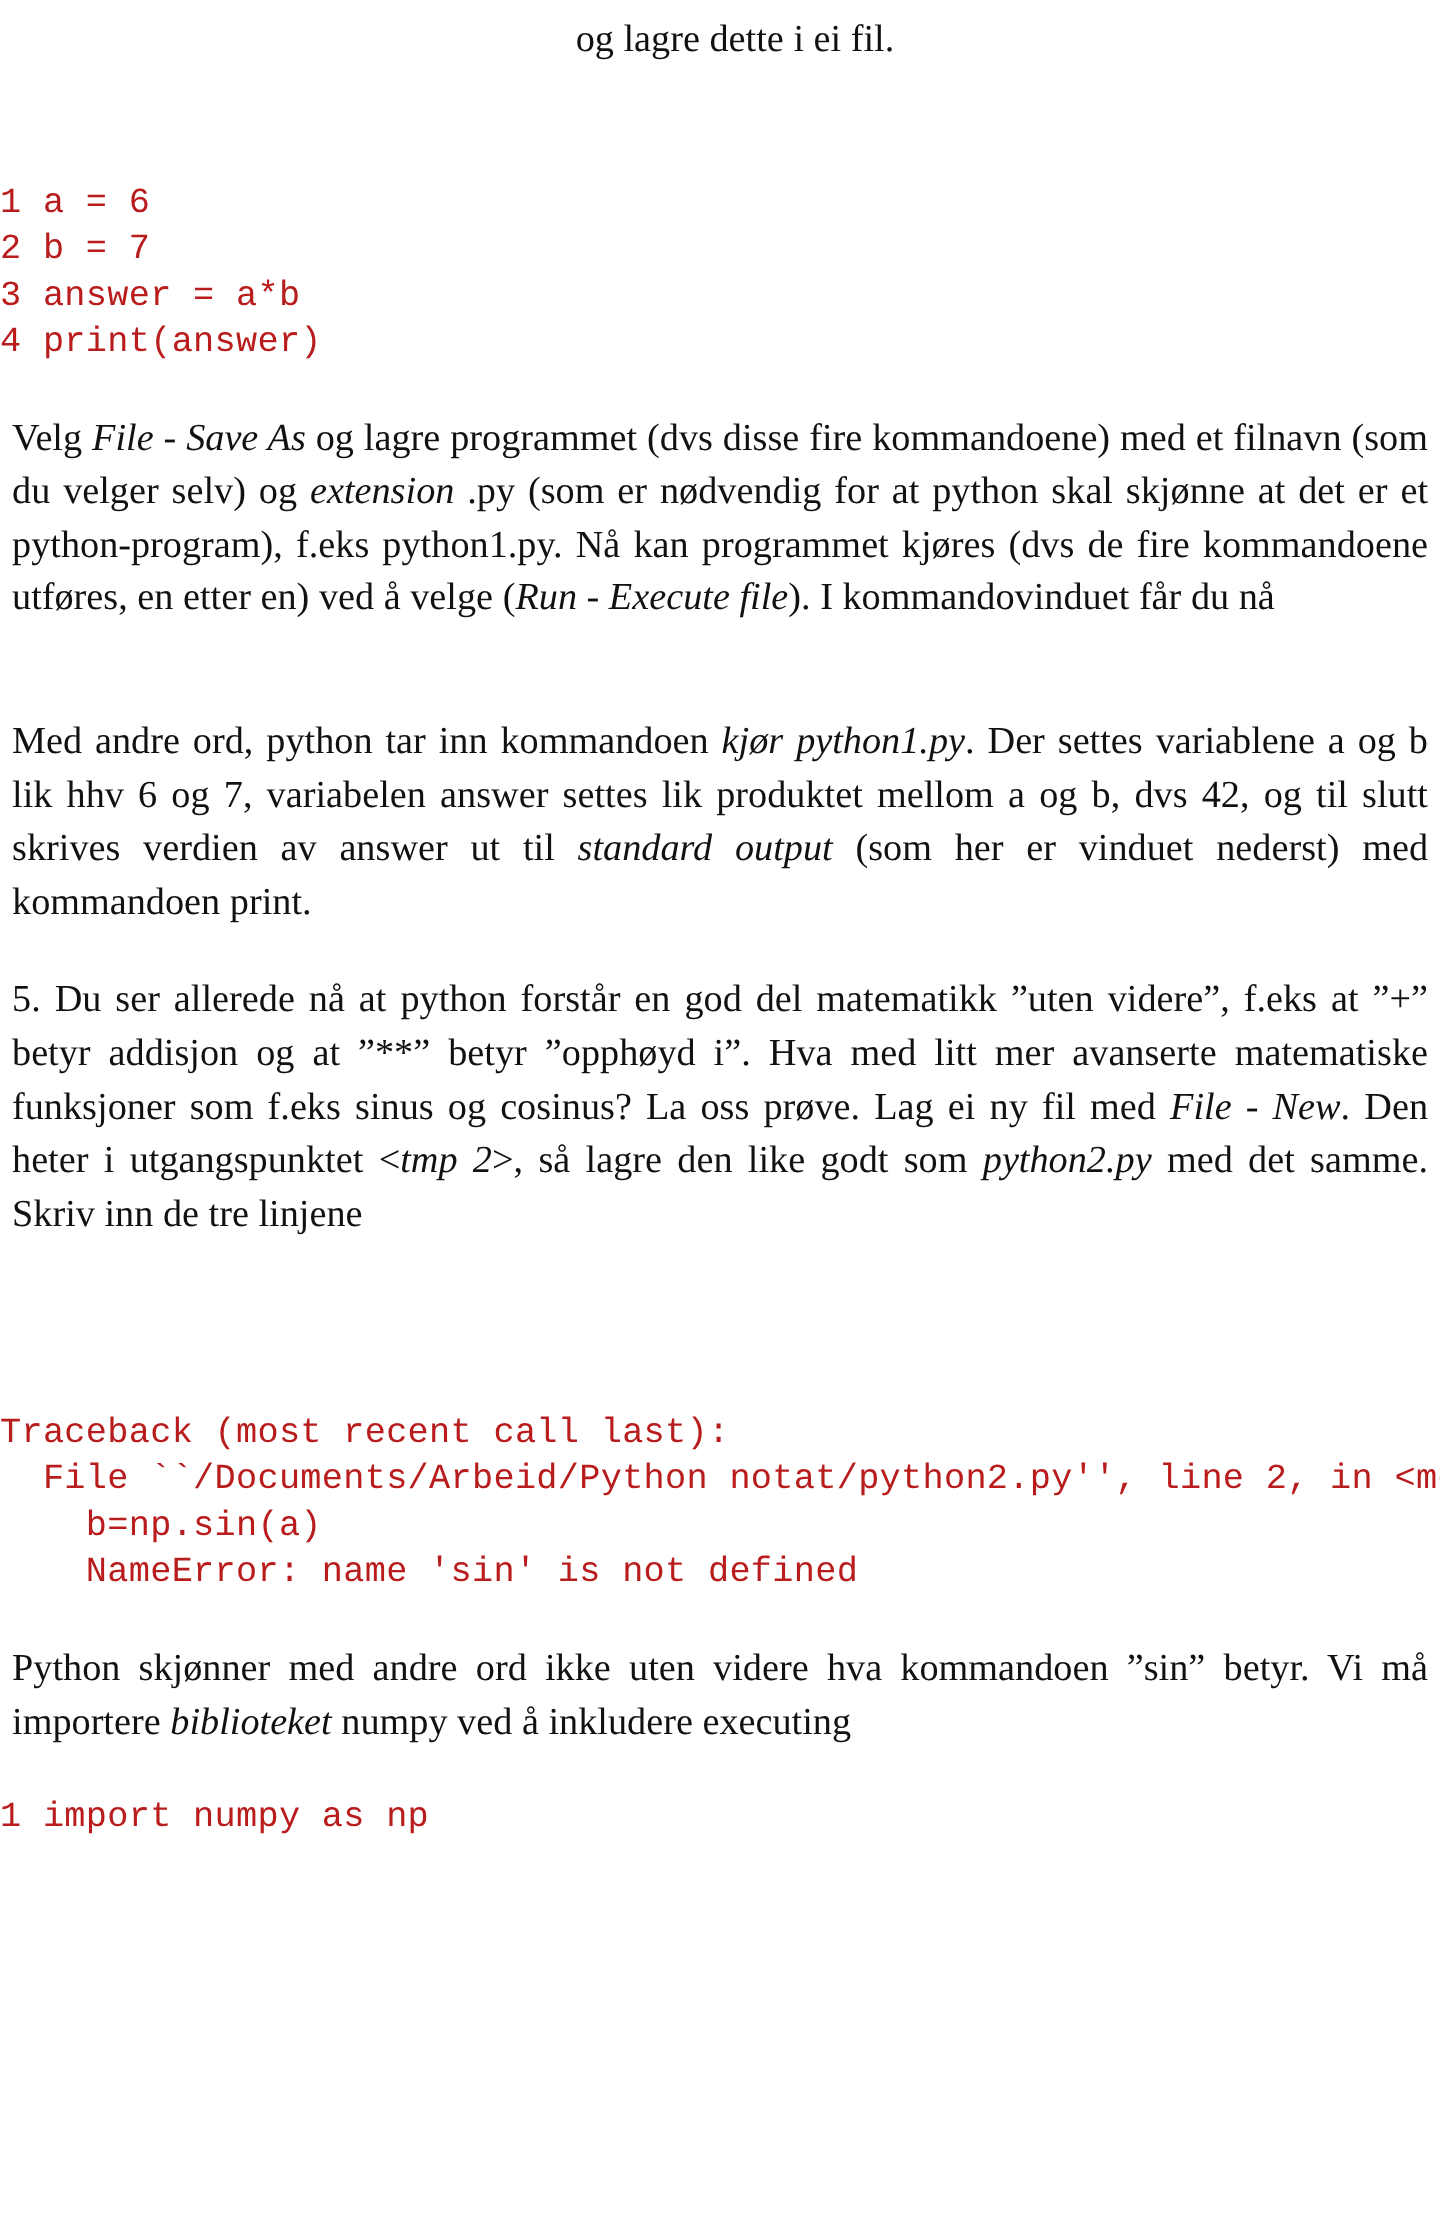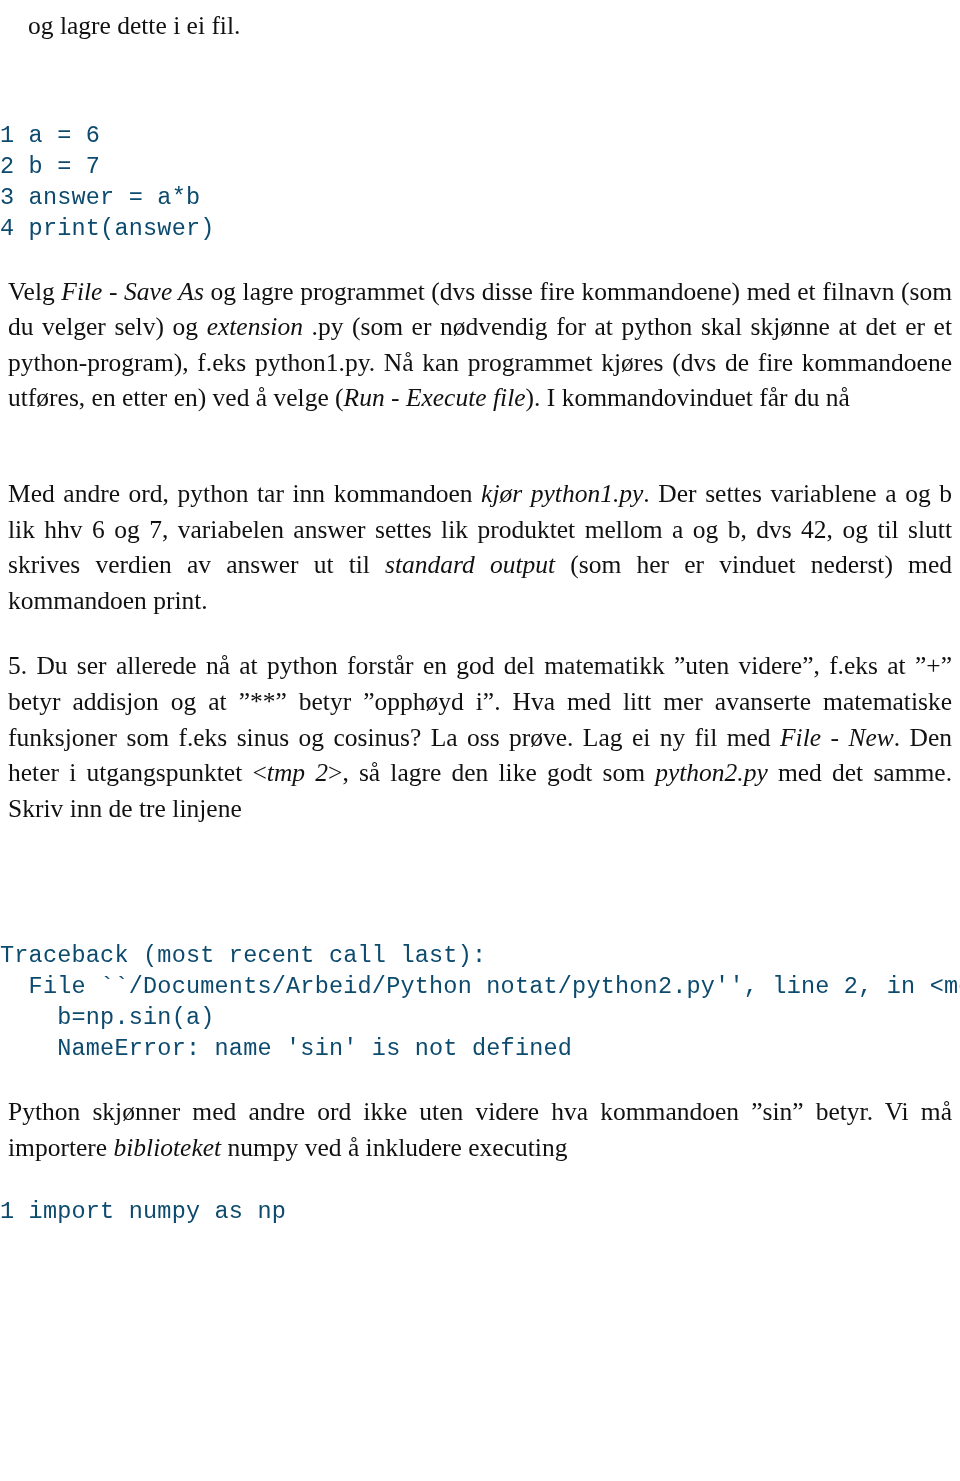--- a/index.html
+++ b/index.html
@@ -25,30 +25,30 @@
     font-family: "Liberation Serif", "DejaVu Serif", serif;
     font-size: 25.5px;
     line-height: 35.6px;
     text-align: justify;
     text-justify: inter-word;
     margin: 0 8px 0 8px;
     hyphens: manual;
     -webkit-hyphens: manual;
   }
   .body-text.nojust {
-    text-align: left;
+    text-align: center;
     margin-left: 28px;
   }
   .code {
     font-family: "Liberation Mono", "DejaVu Sans Mono", monospace;
     font-size: 23.5px;
     line-height: 31px;
     white-space: pre;
     margin: 0 0 0 8px;
-    color: #0c4a6e;
+    color: #b91c1c;
     letter-spacing: 0.2px;
   }
   em, .it {
     font-style: italic;
   }
   .gap-m  { height: 30px; }
   .gap-l  { height: 38px; }
   .block-pre {
     margin: 0;
   }

